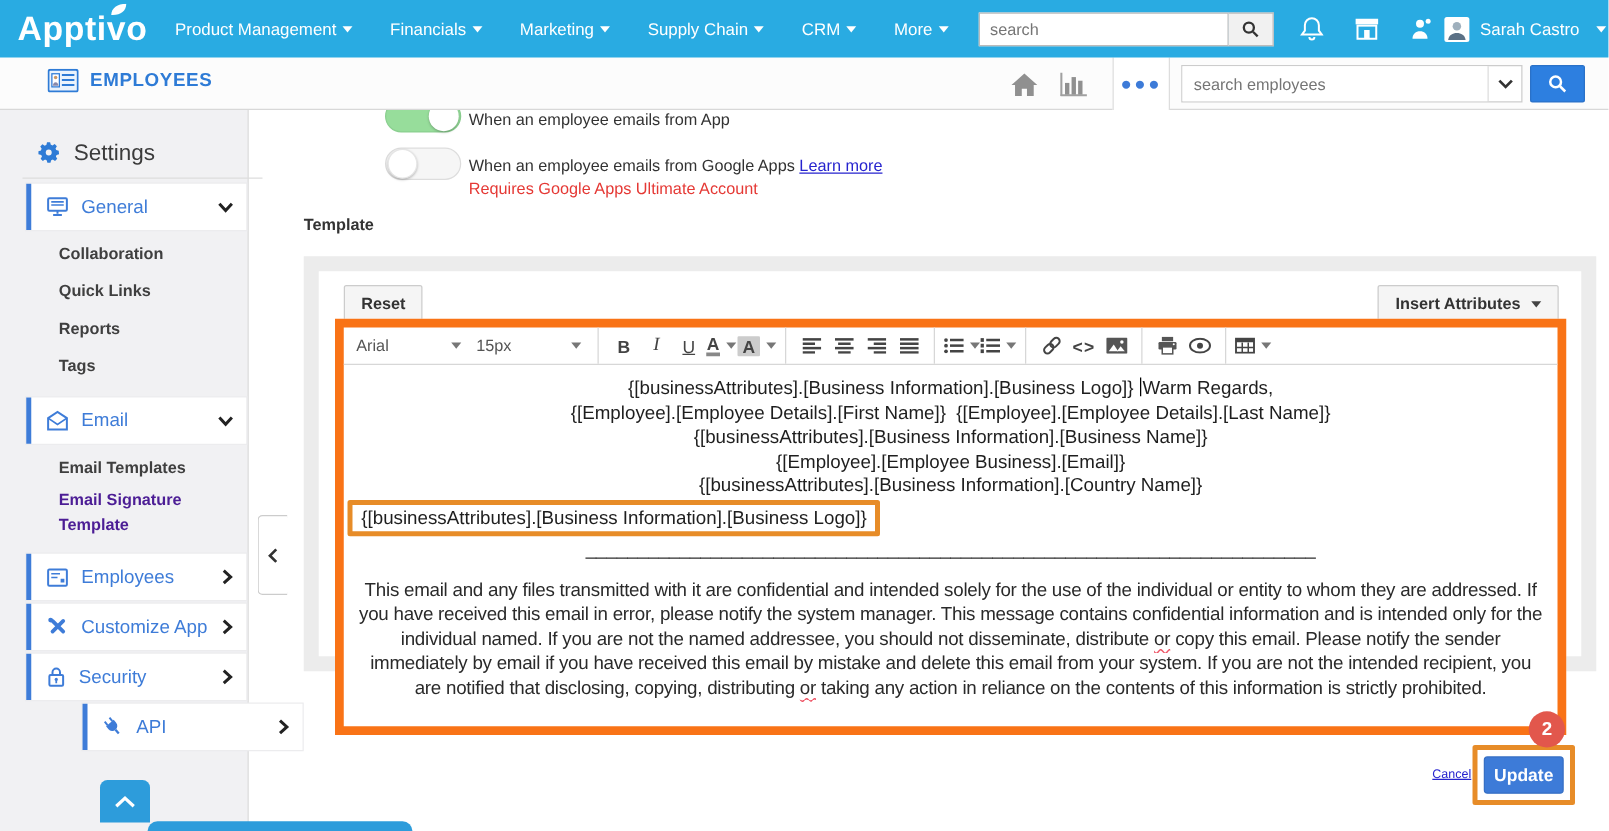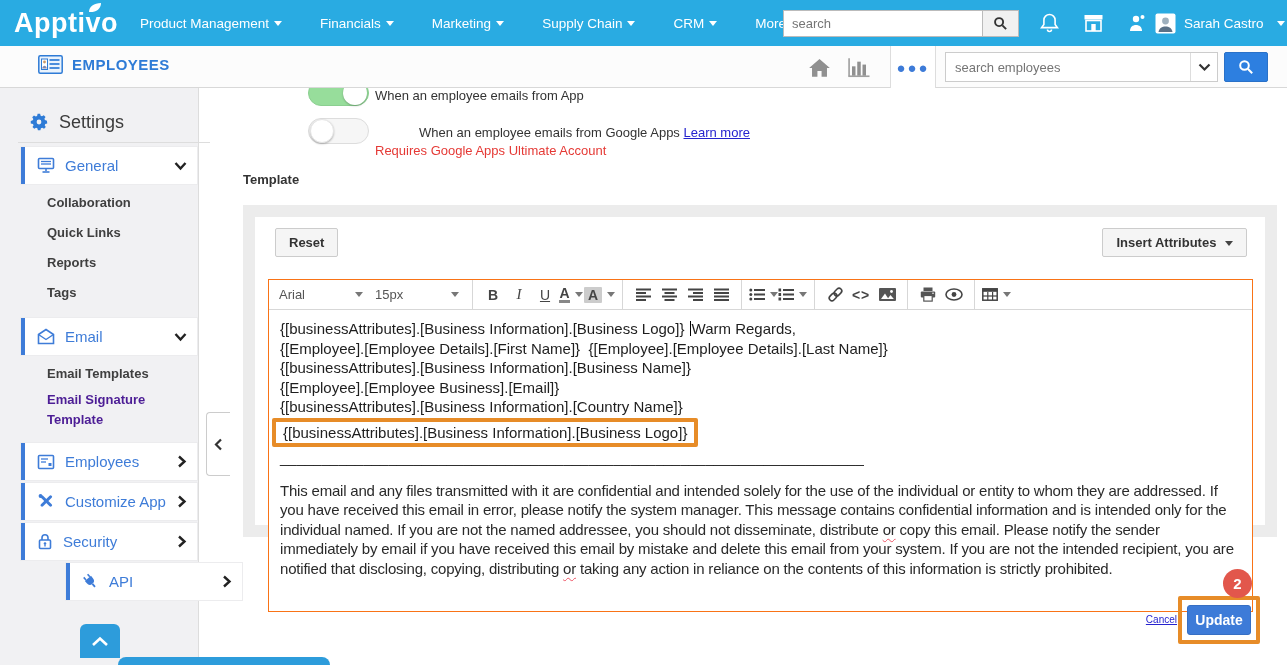--- a/index.html
+++ b/index.html
@@ -3,21 +3,21 @@
 <meta charset="utf-8">
 <style>
   * { margin:0; padding:0; box-sizing:border-box; }
   body { font-family:"Liberation Sans", sans-serif; background:#fff; }
   .screen { position:relative; width:1287px; height:665px; overflow:hidden; background:#fff; }
 
   
   .topbar { position:absolute; left:0; top:0; width:1287px; height:46px; background:#29ABE2; display:flex; align-items:center; z-index:30; }
   .logo { position:relative; margin-left:14px; color:#fff; font-size:27px; font-weight:bold; letter-spacing:.5px; }
   .logo svg { position:absolute; right:16px; top:-5px; }
-  .tb-menus { display:flex; align-items:flex-end; margin-left:22px; gap:38px; }
+  .tb-menus { display:flex; align-items:flex-end; margin-left:22px; gap:30px; }
   .tb-menu { color:#fff; font-size:13.5px; cursor:pointer; white-space:nowrap; }
   .caret { display:inline-block; width:0; height:0; border-left:4px solid transparent; border-right:4px solid transparent; border-top:5px solid #777; margin-left:5px; vertical-align:middle; }
   .caret.white { border-top-color:#fff; }
   .caret.dark { border-top-color:#444; }
   .tb-search { position:absolute; left:783px; top:10px; display:flex; }
   .tb-search input { width:200px; height:27px; border:1px solid #bbb; padding:0 8px; font-size:13px; outline:none; color:#333; }
   .tb-search button { width:36px; height:27px; background:#F1F1F1; border:1px solid #bbb; border-left:none; display:flex; align-items:center; justify-content:center; cursor:pointer; }
   .tb-icons { position:absolute; left:1040px; top:0; height:46px; display:flex; align-items:center; gap:24px; }
   .tb-user { position:absolute; left:1155px; top:0; height:46px; display:flex; align-items:center; gap:8px; color:#fff; font-size:13.5px; cursor:pointer; }
 
@@ -58,21 +58,21 @@
   .link { color:#2623CE; text-decoration:underline; cursor:pointer; }
   .red-note { position:absolute; font-size:13px; color:#E53935; }
   .tpl-head { position:absolute; left:12px; top:84px; font-size:13px; font-weight:bold; color:#333; }
 
   .card { position:absolute; left:12px; top:117px; width:1034px; height:332px; background:#ECECEC; }
   .card-inner { position:absolute; left:12px; top:12px; right:12px; bottom:12px; background:#fff; }
   .gbtn { background:#F5F5F5; border:1px solid #ccc; border-radius:2px; font-size:13px; font-weight:bold; color:#333; height:29px; padding:0 13px; cursor:pointer; font-family:"Liberation Sans",sans-serif; }
   .reset-btn { position:absolute; left:20px; top:11px; }
   .insert-btn { position:absolute; right:18px; top:11px; }
 
-  .editor { position:absolute; left:13px; top:62px; width:985px; height:333px; border:1px solid #f97316; background:#fff; }
+  .editor { position:absolute; left:13px; top:38px; width:985px; height:333px; border:7px solid #f97316; background:#fff;text-align:center; }
   .ed-toolbar { height:30px; border-bottom:1px solid #d7d7d7; display:flex; align-items:center; padding:0 4px; }
   .sep { width:1px; align-self:stretch; background:#d7d7d7; margin:0 7px; }
   .tbtn { min-width:26px; height:24px; display:flex; align-items:center; justify-content:center; color:#444; font-size:14px; cursor:pointer; }
   .tbtn.b { font-weight:bold; }
   .tbtn.i { font-style:italic; font-family:"Liberation Serif",serif; font-size:15px; }
   .tbtn.u { text-decoration:underline; }
   .fontname { width:96px; font-size:13px; color:#555; display:flex; justify-content:space-between; align-items:center; padding:0 6px; cursor:pointer; }
   .fontsize { width:96px; font-size:13px; color:#555; display:flex; justify-content:space-between; align-items:center; padding:0 6px; cursor:pointer; }
   .a-color { border-bottom:3px solid #888; line-height:14px; font-weight:bold;}
   .a-bg { background:#ccc; padding:0 4px; font-weight:bold; border-radius:1px; }
@@ -312,21 +312,21 @@
   <div class="main">
 
     <div class="toggle on" style="left:77px; top:-8px;">
         <span class="knob"></span>
       </div>
     <div class="tg-label" style="left:144px; top:0px;">When an employee emails from App</div>
 
     <div class="toggle off" style="left:77px; top:30px;">
         <span class="knob"></span>
       </div>
-    <div class="tg-label" style="left:144px; top:37px;margin-left:44px;">
+    <div class="tg-label" style="left:144px; top:37px;">
       <span>When an employee emails from Google Apps</span>
       <span class="link">Learn more</span>
     </div>
     <div class="red-note" style="left:144px; top:55px;">Requires Google Apps Ultimate Account</div>
 
     <div class="tpl-head">Template</div>
 
     <div class="card">
       <div class="card-inner">
 

